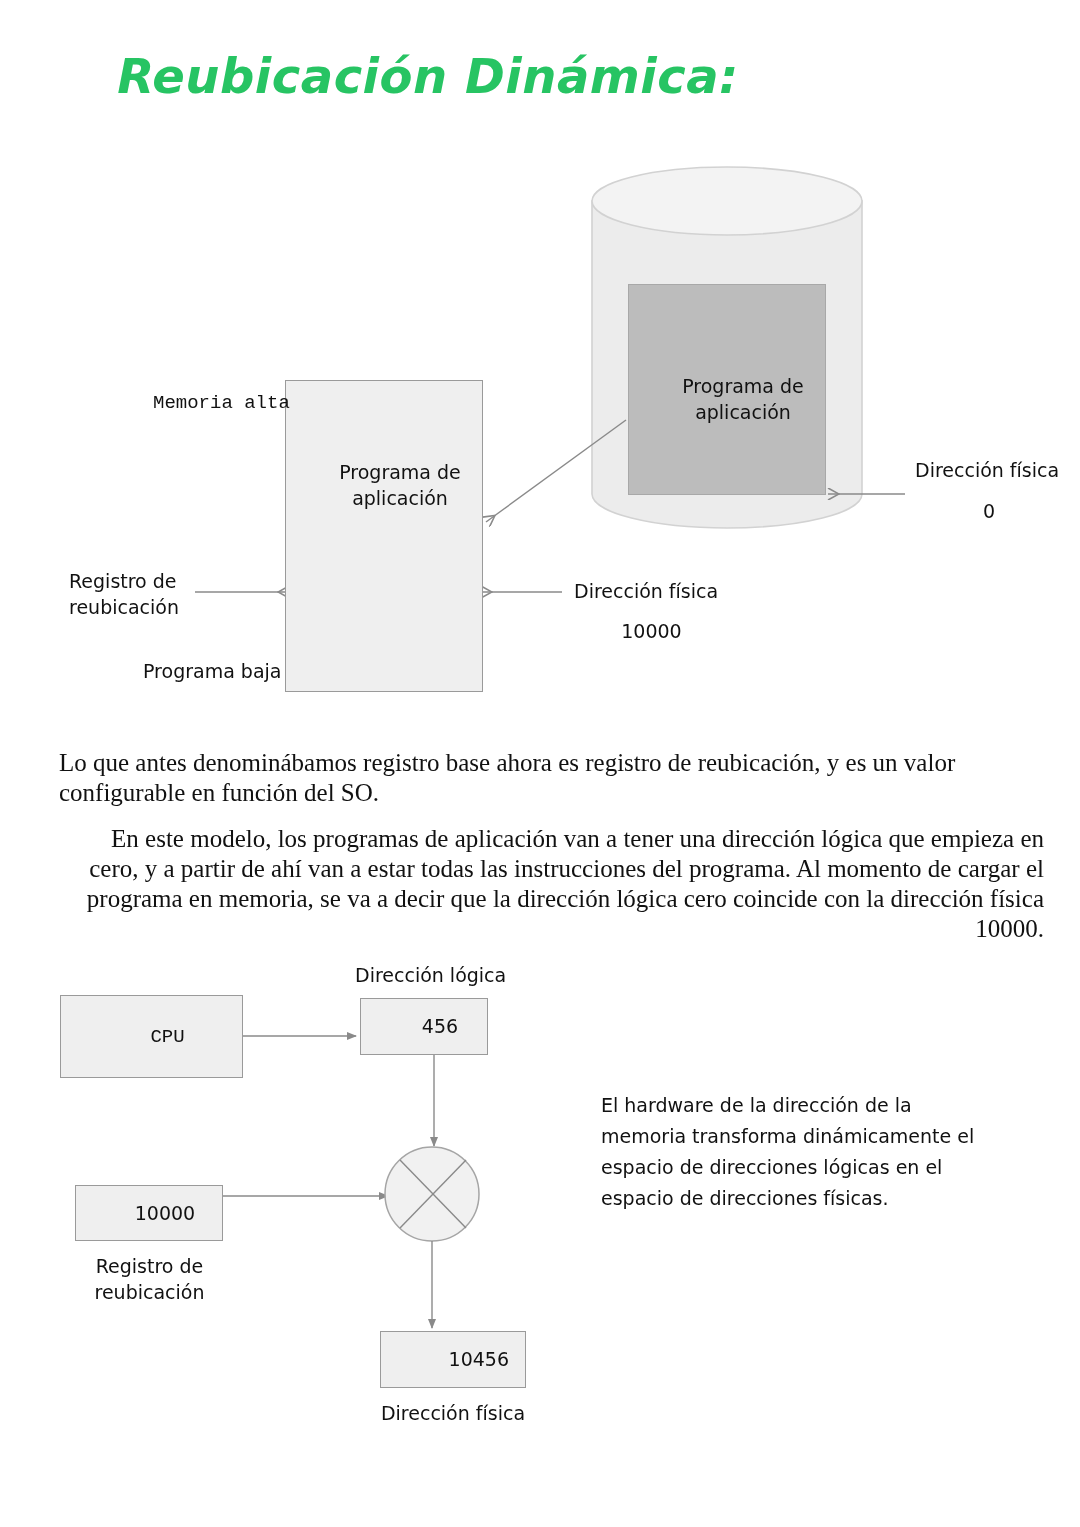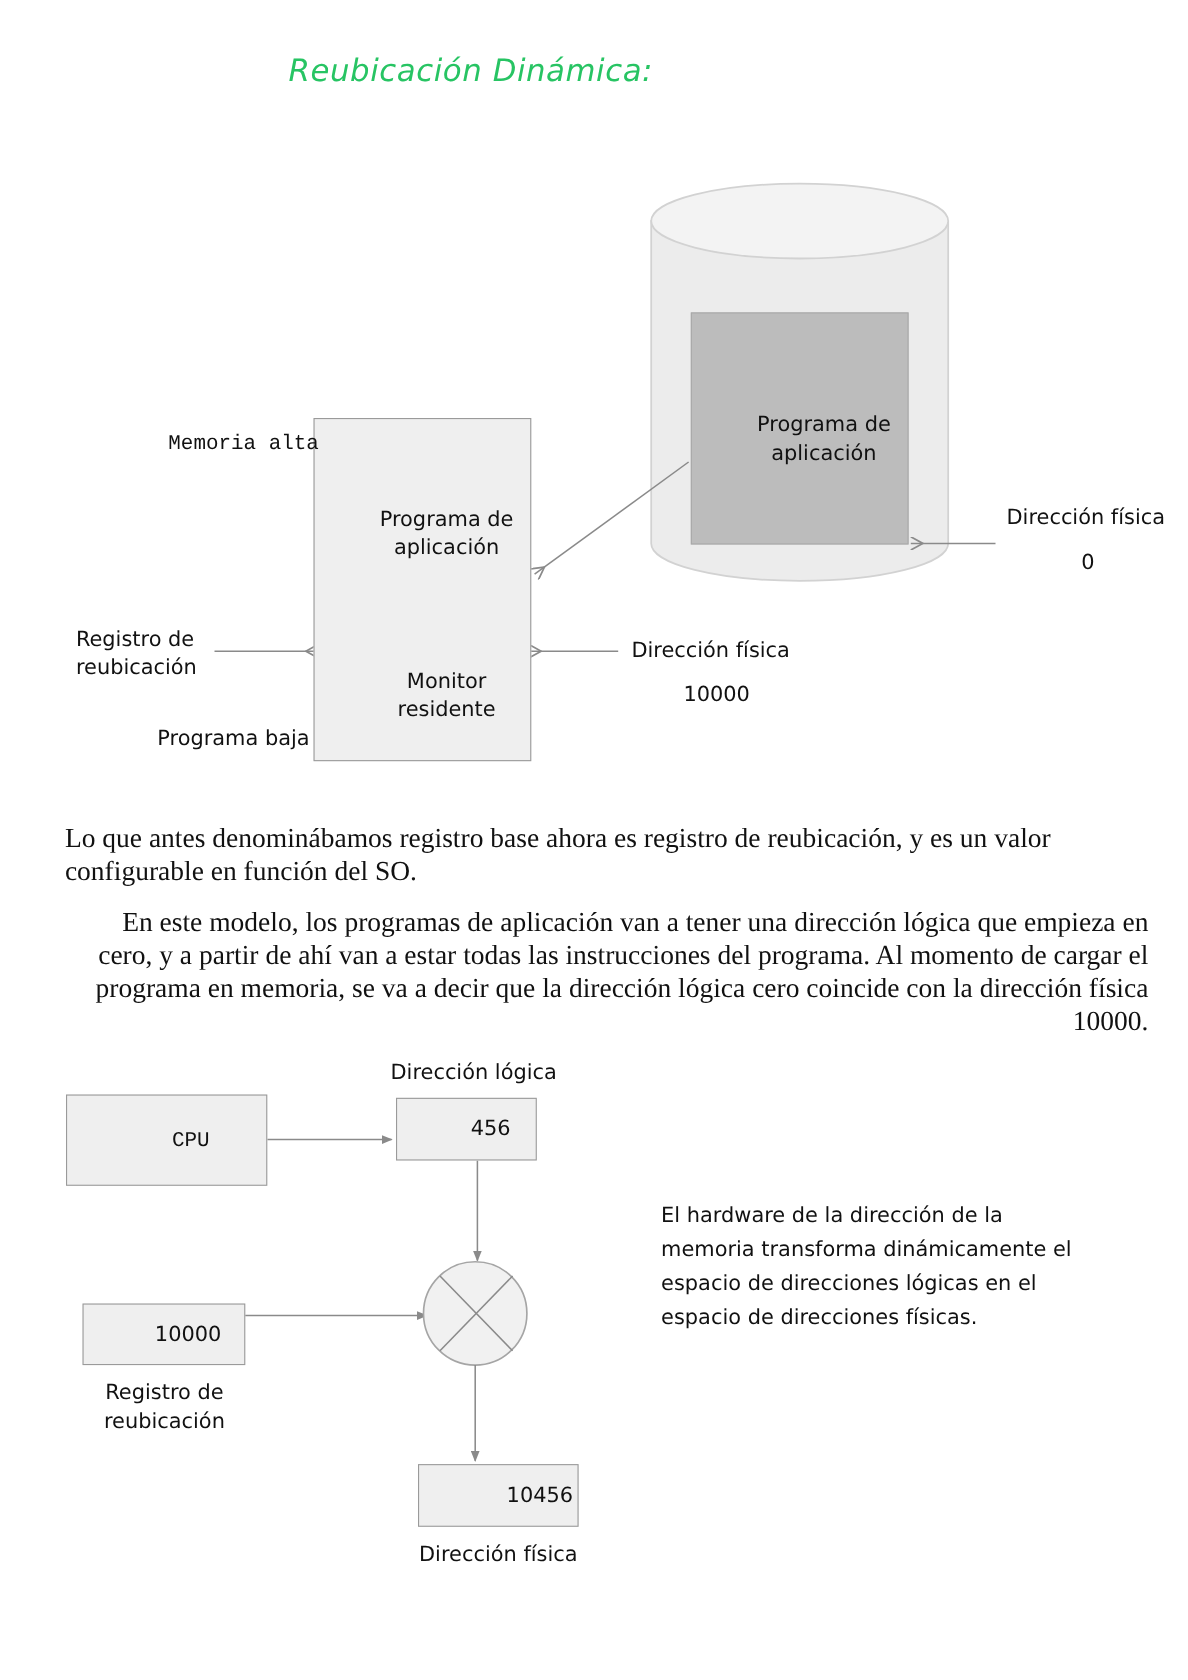--- a/index.html
+++ b/index.html
@@ -17,22 +17,22 @@
   }
 
   
   .title {
     position: absolute;
     left: 0;
     top: 48px;
     width: 856px;
     text-align: center;
     font-family: "DejaVu Sans", sans-serif;
-    font-size: 28px;
-    font-weight: 400;
+    font-size: 48px;
+    font-weight: 700;
     font-style: italic;
     letter-spacing: 0.5px;
     color: #27c463;
   }
 
   
   .dlabel {
     position: absolute;
     font-family: "DejaVu Sans", sans-serif;
     font-size: 19px;
@@ -45,21 +45,21 @@
   
   .box {
     position: absolute;
     background: #efefef;
     border: 1.5px solid #9a9a9a;
     box-sizing: border-box;
   }
   .box .box-text {
     position: absolute;
     left: 0;
-    right: 4px;
+    right: 16px;
     text-align: center;
     font-size: 19px;
     line-height: 26px;
     color: #111111;
     white-space: pre-line;
     padding-left: 48px;
   }
 
   
   .para {
@@ -126,22 +126,20 @@
     <line x1="400" y1="1160" x2="466" y2="1228" stroke="#8a8a8a" stroke-width="1.4"></line>
     <line x1="466" y1="1160" x2="400" y2="1228" stroke="#8a8a8a" stroke-width="1.4"></line>
   </g>
 
   <line x1="432" y1="1241" x2="432" y2="1328" stroke="#8a8a8a" stroke-width="1.4" marker-end="url(#arrowFilled)"></line>
 </svg>
 
 <div class="box" style="left:285px; top:380px; width:198px; height:312px;">
   <div class="box-text" style="top:78px;">Programa de
 aplicación</div>
-  <div class="box-text" style="top:225px;">Monitor
-residente</div>
 </div>
 
 <div class="box" style="left:628px; top:284px; width:198px; height:211px; background:#bcbcbc; border-color:#a8a8a8;">
   <div class="box-text" style="top:88px;">Programa de
 aplicación</div>
 </div>
 
 <div class="dlabel" style="left:153px; top:390px;font-family:Liberation Mono, monospace;">Memoria alta</div>
 
 <div class="dlabel" style="left:143px; top:658px;">Programa baja</div>

